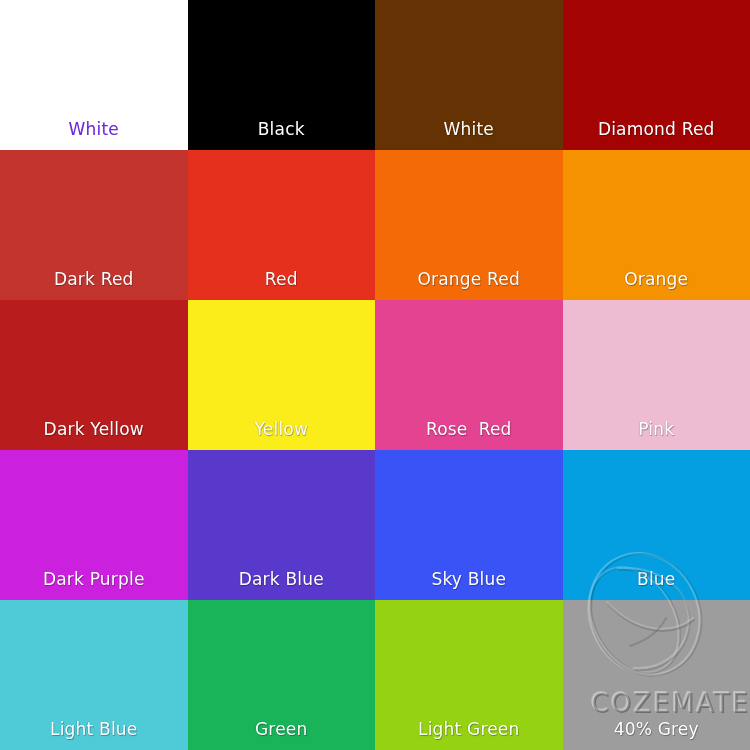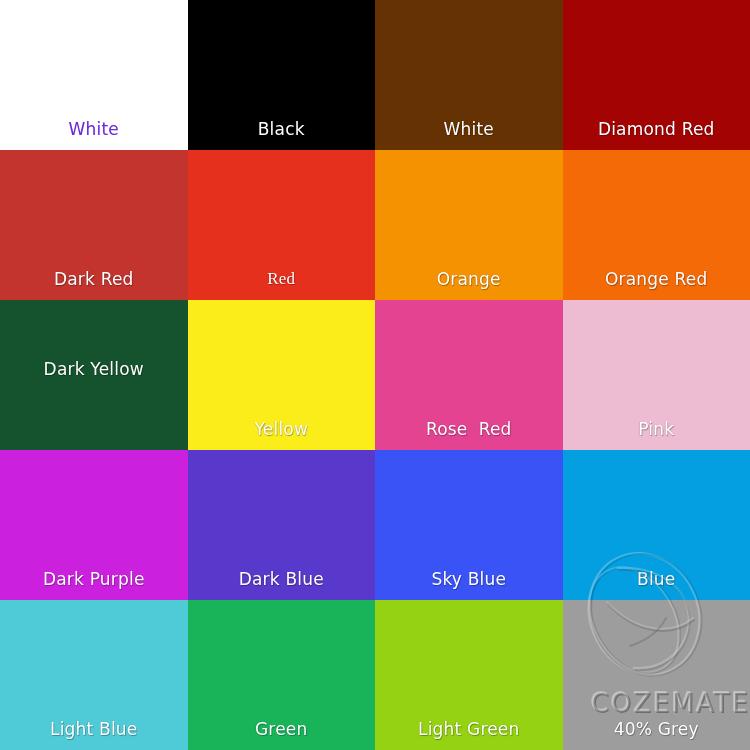--- a/index.html
+++ b/index.html
@@ -108,30 +108,30 @@
       </div>
       <div class="swatch" style="background: rgb(101, 50, 3);">
         <span class="swatch-label">White</span>
       </div>
       <div class="swatch" style="background: rgb(163, 3, 3);">
         <span class="swatch-label">Diamond Red</span>
       </div>
       <div class="swatch" style="background: rgb(195, 52, 47);">
         <span class="swatch-label">Dark Red</span>
       </div>
-      <div class="swatch" style="background: rgb(229, 48, 30); font-family: Liberation Serif, serif;">
+      <div class="swatch" style="background: rgb(229, 48, 30);">
         <span class="swatch-label">Red</span>
+      </div>
+      <div class="swatch" style="background: rgb(244, 106, 6);">
+        <span class="swatch-label">Orange Red</span>
       </div>
       <div class="swatch" style="background: rgb(245, 146, 2);">
         <span class="swatch-label">Orange</span>
       </div>
-      <div class="swatch" style="background: rgb(244, 106, 6);">
-        <span class="swatch-label">Orange Red</span>
-      </div>
-      <div class="swatch" style="background: #14532d; align-items: center;">
+      <div class="swatch" style="background: #b91c1c;">
         <span class="swatch-label">Dark Yellow</span>
       </div>
       <div class="swatch" style="background: rgb(250, 237, 26);">
         <span class="swatch-label">Yellow</span>
       </div>
       <div class="swatch" style="background: rgb(227, 67, 145);">
         <span class="swatch-label">Rose  Red</span>
       </div>
       <div class="swatch" style="background: rgb(237, 187, 210);">
         <span class="swatch-label">Pink</span>

